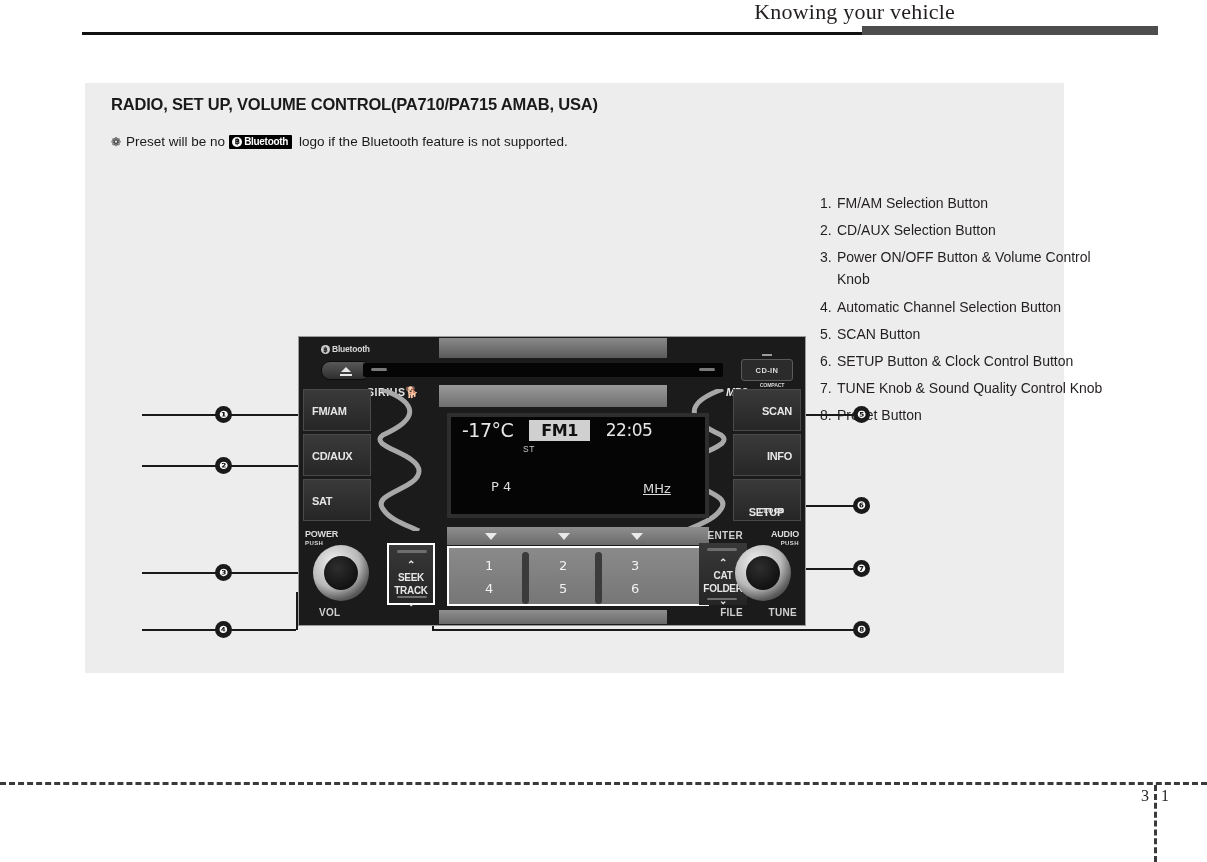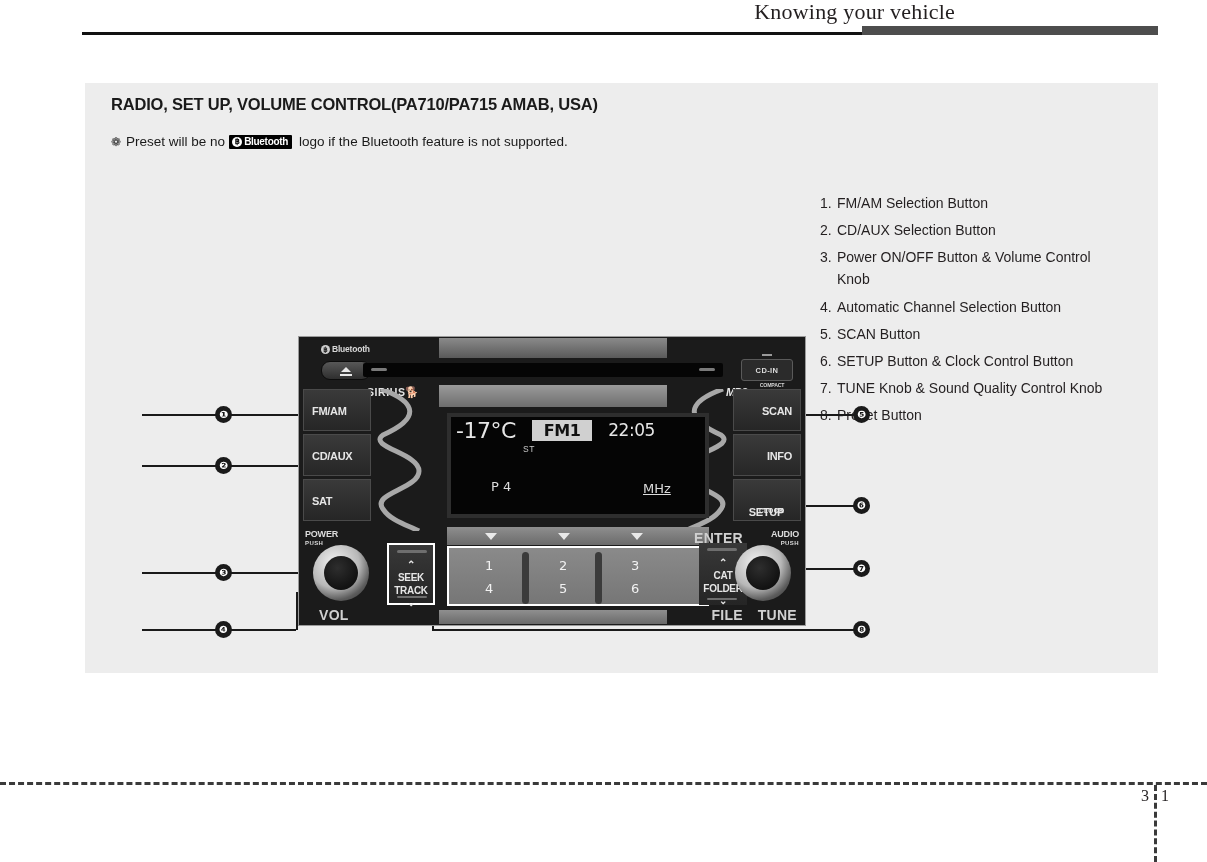--- a/index.html
+++ b/index.html
@@ -15,21 +15,21 @@
   #header-title{
     position:absolute;right:72px;top:-1px;
     font-family:"Liberation Serif", serif;
     font-size:22px;color:#231f20;letter-spacing:0.2px;white-space:nowrap;
   }
   #header-rule-thin{position:absolute;left:82px;top:32px;width:780px;height:3px;background:#111111;}
   #header-rule-thick{position:absolute;left:862px;top:26px;width:296px;height:9px;background:#4d4d4d;}
 
   
   #panel{
-    position:absolute;left:85px;top:83px;width:1073px;height:590px;
+    position:absolute;left:85px;top:83px;width:979px;height:590px;
     background:#ededed;
   }
   #panel-title{
     position:absolute;left:26px;top:12px;
     font-size:16.5px;font-weight:bold;color:#1a1a1a;letter-spacing:-0.2px;
     white-space:nowrap;
   }
   #panel-note{
     position:absolute;left:26px;top:51px;
     font-size:13.5px;color:#1a1a1a;white-space:nowrap;
@@ -157,21 +157,21 @@
 
   
   #display{
     position:absolute;left:148px;top:76px;width:262px;height:105px;
     background:#050505;border:4px solid #2e2e2e;box-sizing:border-box;
   }
   .disp-top{
     position:absolute;left:0;top:0;width:100%;height:26px;
     display:flex;align-items:center;
   }
-  .disp-temp{color:#e6e6e6;font-size:22px;margin-left:5px;font-family:"DejaVu Sans", sans-serif;letter-spacing:-0.5px;}
+  .disp-temp{color:#e6e6e6;font-size:19px;margin-left:11px;font-family:"DejaVu Sans", sans-serif;letter-spacing:-0.5px;}
   .disp-band{
     background:#d0d0d0;color:#111;font-size:16px;font-weight:bold;
     padding:1px 12px;margin-left:16px;font-family:"DejaVu Sans", sans-serif;letter-spacing:-0.5px;
   }
   .disp-clock{color:#e6e6e6;font-size:17px;margin-left:16px;font-family:"DejaVu Sans", sans-serif;letter-spacing:-0.5px;}
   .disp-st{position:absolute;left:72px;top:27px;color:#c8c8c8;font-size:8.5px;letter-spacing:0.5px;}
   .disp-preset{position:absolute;left:40px;top:62px;color:#dcdcdc;font-size:13px;font-family:"DejaVu Sans", sans-serif;}
   .disp-freq{position:absolute;left:68px;top:40px;color:#f0f0f0;font-size:37px;font-family:"DejaVu Sans", sans-serif;letter-spacing:-1px;}
   .disp-unit{position:absolute;left:192px;top:64px;color:#dcdcdc;font-size:13px;font-family:"DejaVu Sans", sans-serif;text-decoration:underline;}
 
@@ -219,21 +219,21 @@
   }
   .stack-btn.outlined{border:2px solid #ffffff;}
   .stack-btn .chev{display:block;font-size:10px;line-height:10px;color:#e6e6e6;}
   .stack-btn .mid{display:block;line-height:11px;margin:2px 0;}
   .stack-bar{position:absolute;left:8px;width:30px;height:2.5px;background:#6e6e6e;border-radius:2px;}
 
   .hu-bottomgloss{
     position:absolute;left:140px;bottom:1px;width:228px;height:14px;
     background:linear-gradient(180deg,#8f8f8f,#6a6a6a);
   }
-  .small-lbl{position:absolute;color:#d0d0d0;font-size:14px;font-weight:bold;letter-spacing:0.3px;}
+  .small-lbl{position:absolute;color:#d0d0d0;font-size:10px;font-weight:bold;letter-spacing:0.3px;}
 
   
   #footer-rule{
     position:absolute;left:0;top:782px;width:1207px;height:0;
     border-top:3px dashed #3a3a3a;
   }
   #footer-vrule{
     position:absolute;left:1154px;top:785px;width:0;height:77px;
     border-left:3px dashed #3a3a3a;
   }

